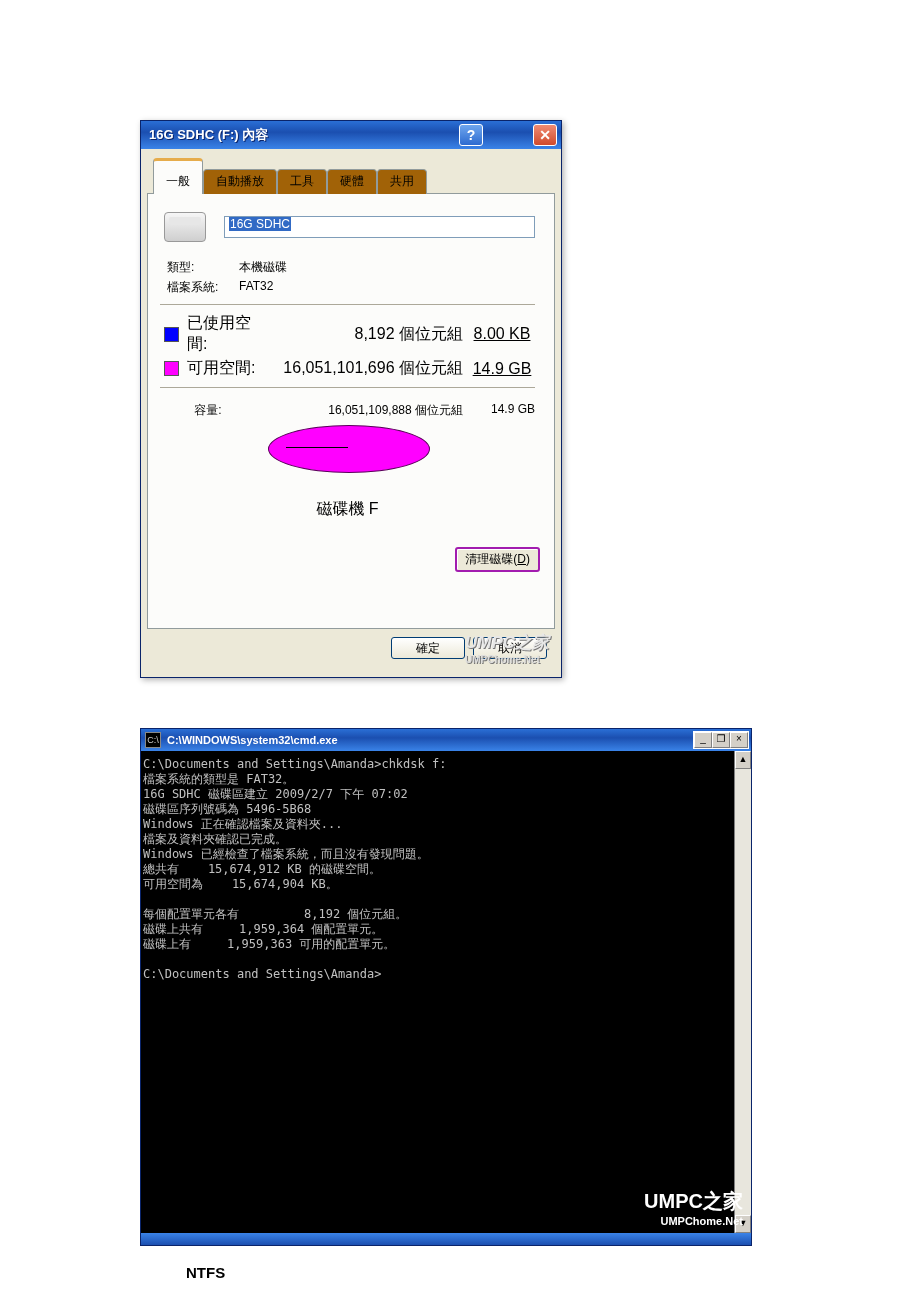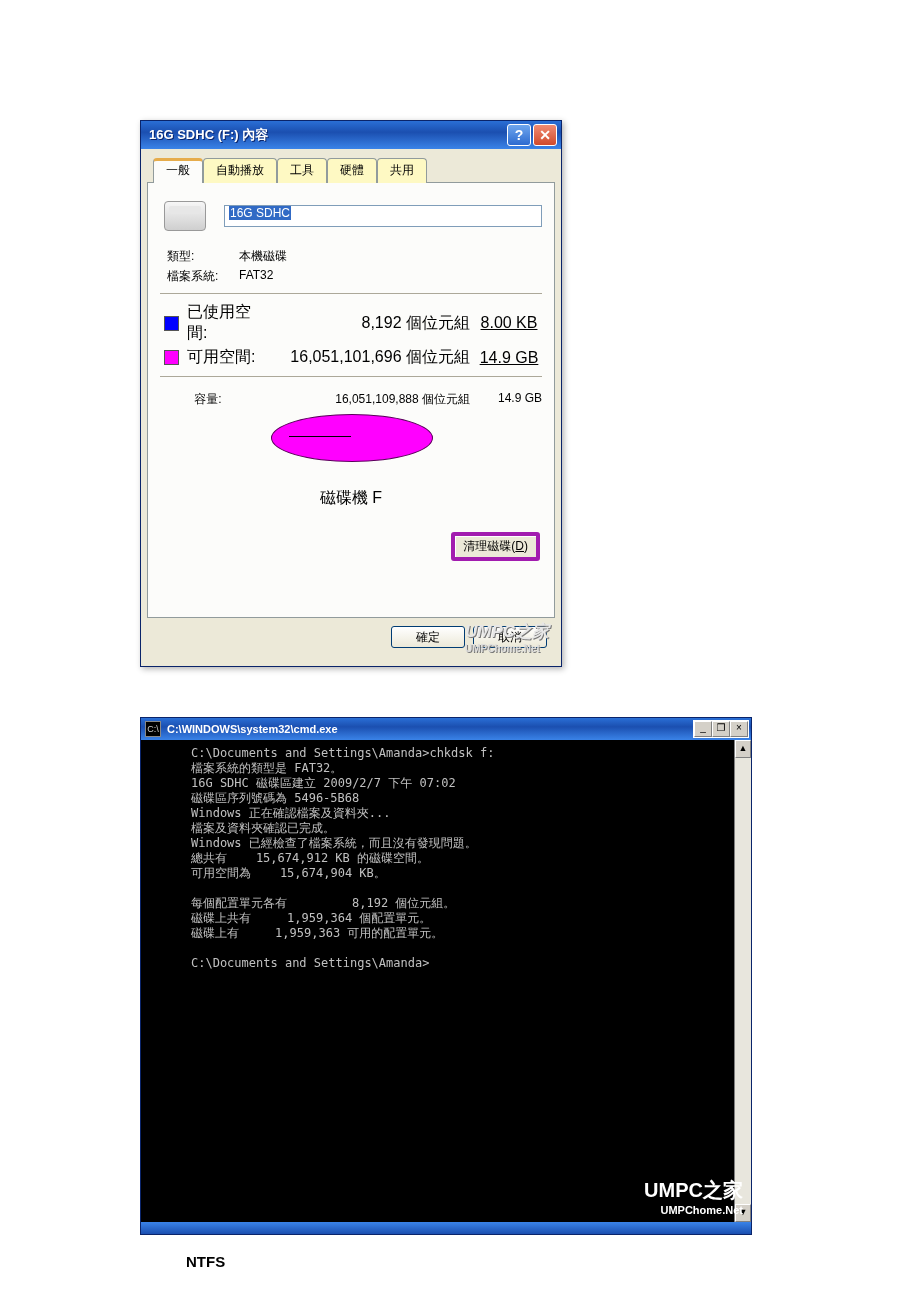--- a/index.html
+++ b/index.html
@@ -23,20 +23,21 @@
   }
   .titlebar {
     height: 28px;
     background: linear-gradient(#2a6fd6, #1b4fb0 40%, #3a83e8);
     display: flex;
     align-items: center;
     color: #fff;
     font-weight: bold;
     padding: 0 4px 0 8px;
     position: relative;
+    gap: 48px;
   }
   .titlebar .ttl { flex: 1; text-shadow: 1px 1px 0 #0a246a; font-size: 13px; }
   .tb-btn {
     width: 22px; height: 20px; margin-left: 2px;
     border: 1px solid #fff; border-radius: 3px;
     display: flex; align-items: center; justify-content: center;
     font-weight: bold; font-size: 14px;
     cursor: pointer;
   }
   .tb-help { background: linear-gradient(#6fa6ee,#2d6bd0); color:#fff;}
@@ -48,39 +49,39 @@
     align-items: flex-end;
     margin-left: 6px;
     position: relative;
     z-index: 2;
   }
   .tab {
     border: 1px solid #919b9c;
     border-bottom: none;
     border-radius: 4px 4px 0 0;
     padding: 3px 12px 4px 12px;
-    background: #fef9c3;
+    background: #a16207;
     margin-right: 0px;
     font-size: 12px;
     cursor: pointer;
     position: relative;
     top: 1px;
   }
   .tab.active {
     background: #fcfcfa;
     font-weight: normal;
     border-top: 3px solid #e6ac4b;
-    padding-top: 1px;
+    padding-top: 12px;
     z-index: 3;
   }
   .tab-pane {
     border: 1px solid #919b9c;
     background: #fcfcfa;
     margin-top: 0;
-    padding: 14px 12px 40px 12px;
+    padding: 14px 19px 40px 12px;
     min-height: 380px;
     position: relative;
   }
 
   .row { display: flex; align-items: center; margin: 4px 0; }
   .drive-icon {
     width: 40px; height: 28px;
     background: linear-gradient(#f6f6f6,#cfcfcf);
     border: 1px solid #999; border-radius: 4px;
     position: relative;
@@ -132,21 +133,21 @@
   .pie .side {
     position:absolute; left:0; top:23px; width:160px; height:46px;
     background:#b300b3; border:1px solid #5a005a; border-radius:50%;
     z-index:-1;
   }
   .pie .line { position:absolute; left:18px; top:22px; width:62px; height:1px; background:#000;}
   .disk-label { text-align:center; margin-top:12px; font-size:16px;}
 
   .cleanup-btn {
     position:absolute; right:14px; bottom:56px;
-    border:4px solid #a21caf; background:#ece9d8;
+    border:2px solid #a21caf; background:#ece9d8;
     padding:2px 8px; font-size:12px; border-radius:3px;
     box-shadow: inset 1px 1px 0 #fff;
     cursor:pointer;
   }
   .cleanup-btn u{ text-decoration: underline;}
 
   .dlg-buttons {
     display:flex; justify-content:flex-end; gap:8px;
     padding: 8px 8px 10px 0;
     position: relative;
@@ -187,21 +188,20 @@
   .cmd .cttl{ flex:1; font-weight:bold;}
   .cmd .cbtns { display:flex; background:#d4d0c8; border:1px solid #fff;}
   .cmd .cbtn {
     width:16px;height:14px;border:1px solid #808080;
     border-top-color:#fff;border-left-color:#fff;
     background:#d4d0c8; font-size:10px; line-height:12px;
     text-align:center; color:#000; cursor:pointer;
   }
   .cmd .body {
     display:flex;
-    margin-left:48px;
   }
   .cmd pre {
     flex:1;
     margin:0; padding:6px 6px 6px 2px;
     background:#000; color:#c0c0c0;
     font-family: "MingLiU","NSimSun","Consolas",monospace;
     font-size:12px; line-height:15px;
     min-height: 470px;
     white-space: pre;
   }

